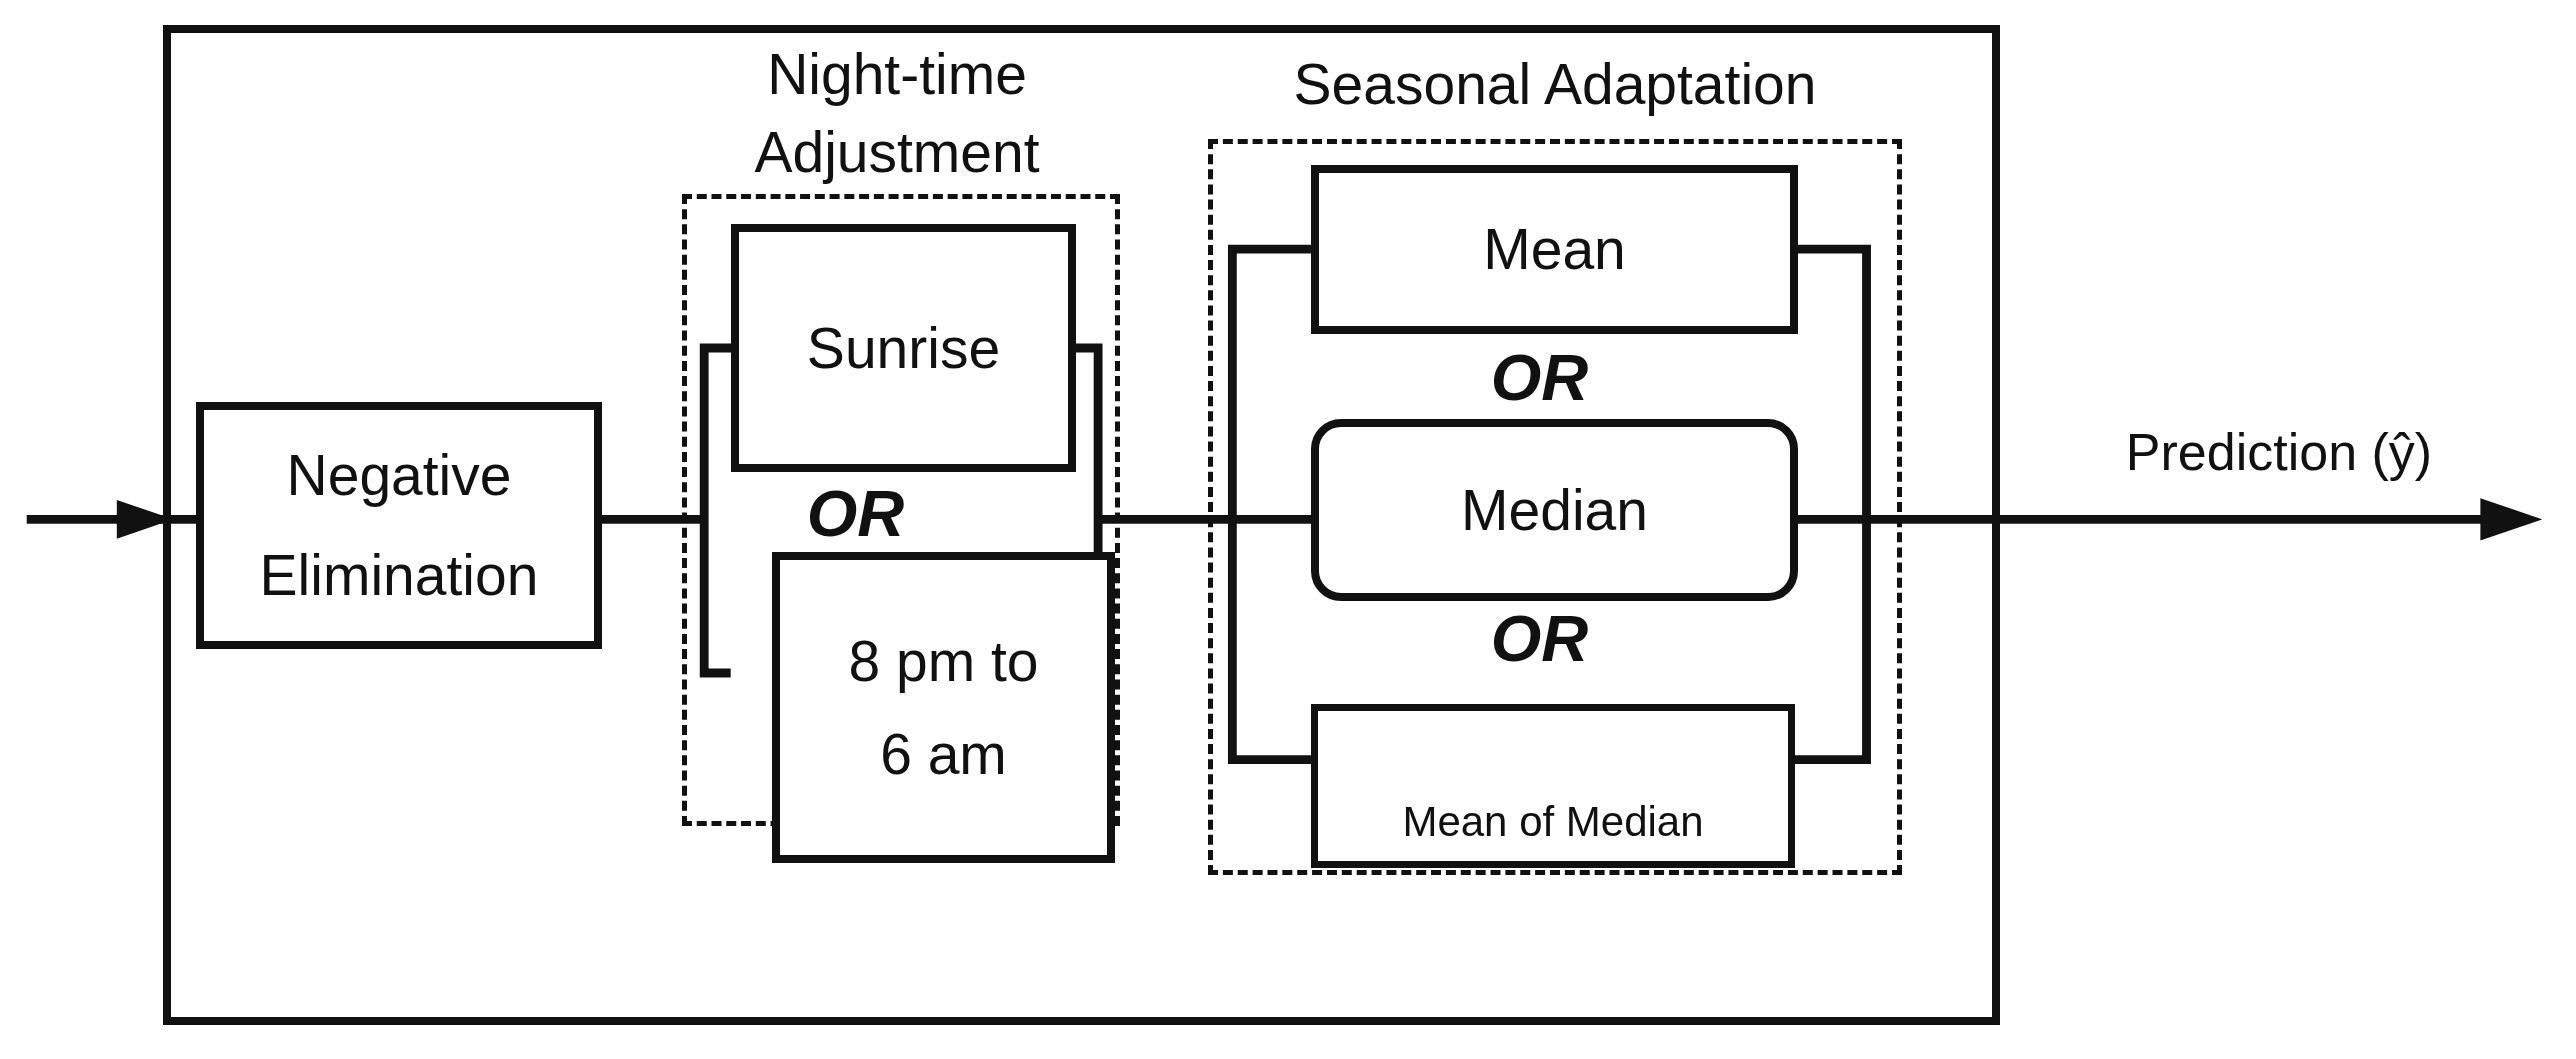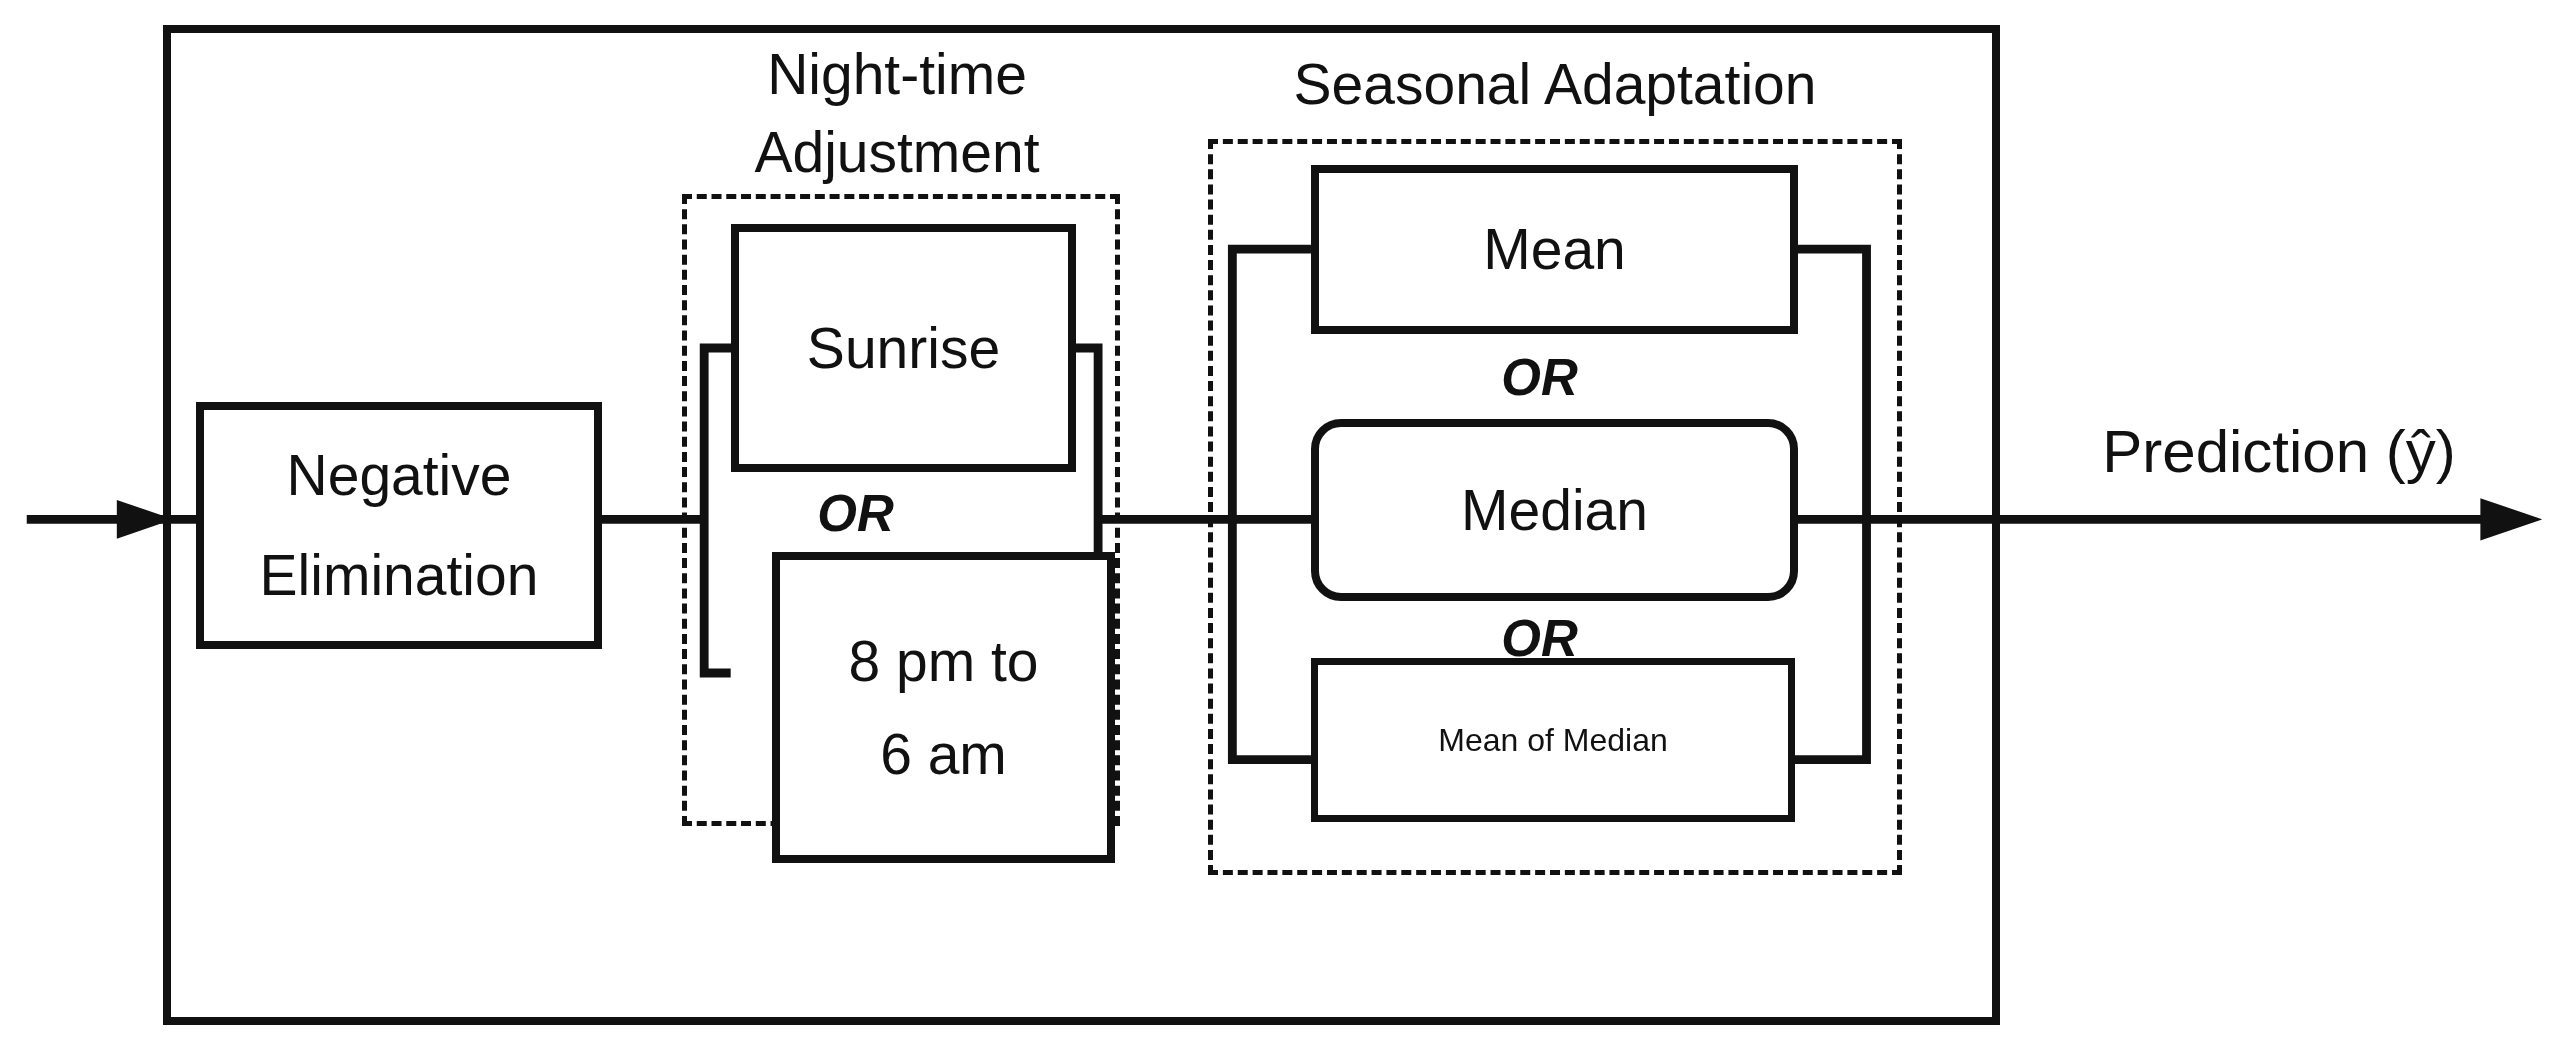--- a/index.html
+++ b/index.html
@@ -25,38 +25,38 @@
   .node{
     background:#ffffff;border:8.8px solid #111;z-index:3;
     display:flex;flex-direction:column;align-items:center;justify-content:center;
     text-align:center;font-size:57px;line-height:93px;color:#111;
   }
   .ne-box{left:196px;top:402px;width:406px;height:247px;gap:7px;}
   .sunset-box{left:731px;top:224px;width:345px;height:248px;}
   .pm-box{left:772px;top:552px;width:343px;height:311px;}
   .mean-box{left:1311px;top:165px;width:487px;height:169px;border-width:8px;}
   .median-box{left:1311px;top:419px;width:487px;height:182px;border-width:8px;border-radius:30px;}
-  .mom-box{left:1311px;top:658px;width:484px;height:164px;border-width:7px;
-           font-size:32px;line-height:78px;}
+  .mom-box{left:1311px;top:704px;width:484px;height:164px;border-width:7px;
+           font-size:42px;line-height:78px;justify-content:flex-end;}
   .grp-title{
     z-index:4;text-align:center;font-size:57px;line-height:78px;color:#111;
   }
   .night-title{left:676px;top:35px;width:442px;}
   .seasonal-title{left:1246px;top:45px;width:618px;white-space:nowrap;}
   .or-label{
     z-index:4;width:177px;text-align:center;
-    font-size:51px;line-height:64px;font-weight:bold;font-style:italic;color:#111;
+    font-size:65px;line-height:64px;font-weight:bold;font-style:italic;color:#111;
     white-space:nowrap;
   }
   .or-night{left:767px;top:482px;}
   .or-seasonal-1{left:1451px;top:346px;}
   .or-seasonal-2{left:1451px;top:607px;}
   .prediction-label{
     left:2005px;top:408px;width:548px;z-index:4;
-    text-align:center;font-size:60px;line-height:88px;color:#111;white-space:nowrap;
+    text-align:center;font-size:52px;line-height:88px;color:#111;white-space:nowrap;
   }
 </style>
 </head>
 <body>
 
 <div class="canvas">
 
   <div class="abs outer-frame"></div>
 
   <svg class="abs wires" width="2576" height="1059" viewBox="0 0 2916 1199" fill="none" stroke="#111" stroke-width="10">

